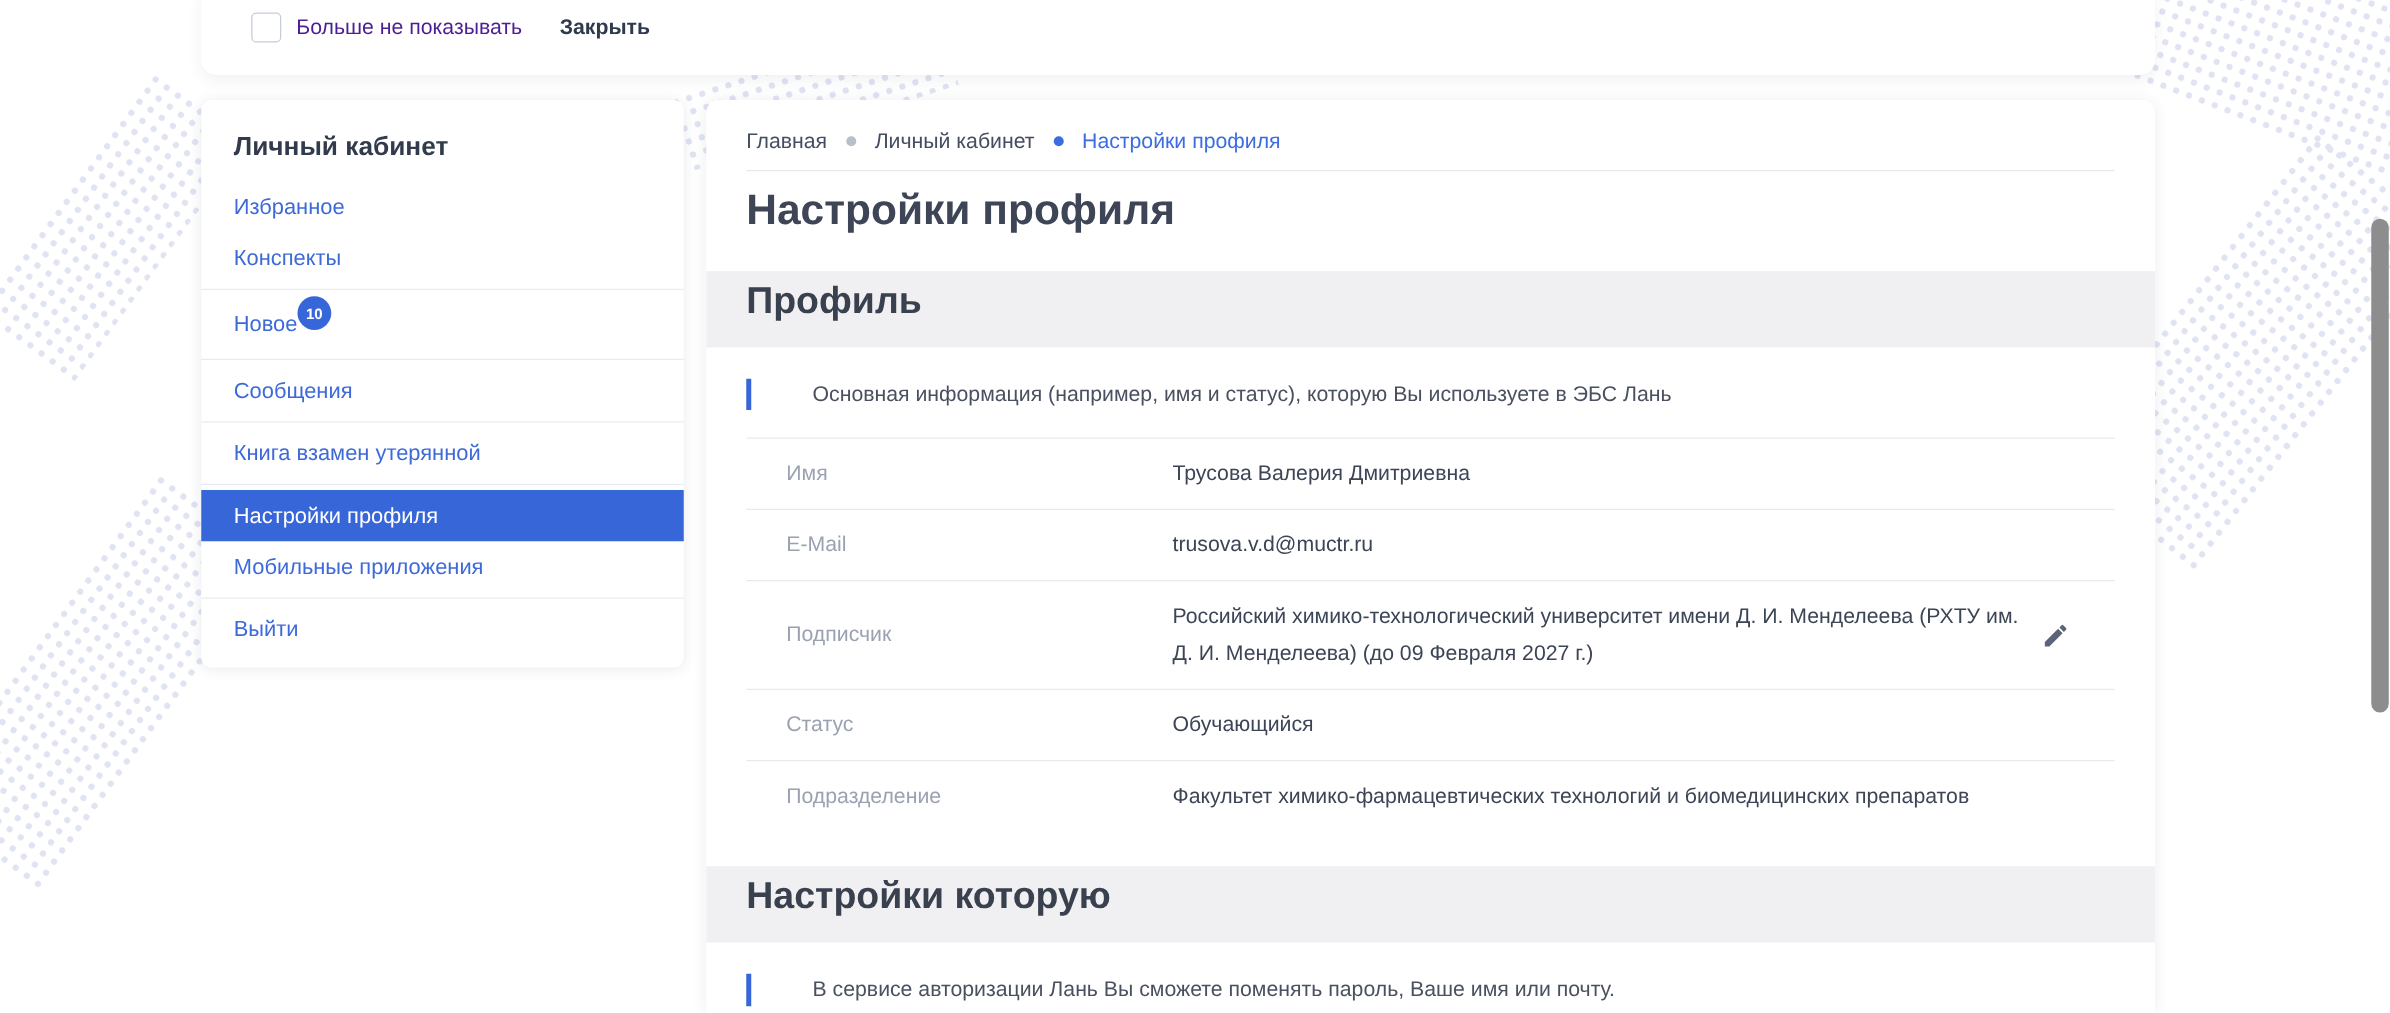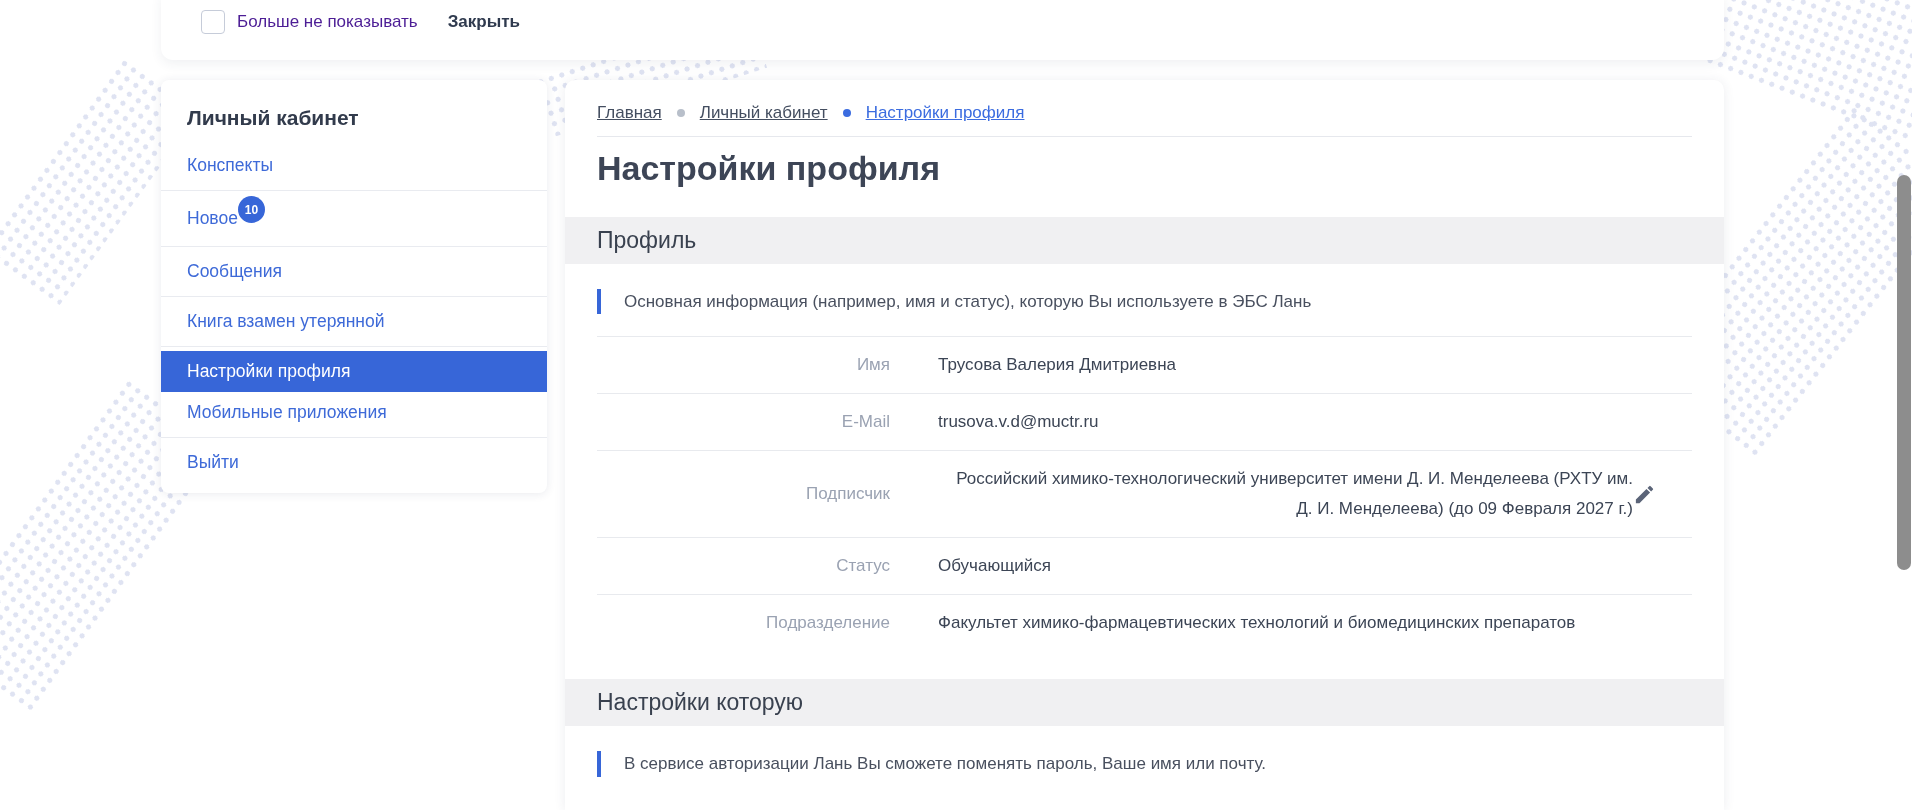--- a/index.html
+++ b/index.html
@@ -38,34 +38,34 @@
   .sb-div{height:1px;background:#e9ebf0;margin:4px 0;}
   .badge{display:inline-flex;align-items:center;justify-content:center;
          width:27px;height:27px;border-radius:50%;background:#3766d8;color:#fff;
          font-size:12px;font-weight:700;transform:translateY(-9px);text-align:center;}
 
   
   .main-card{position:absolute;z-index:1;left:565px;top:80px;width:1159px;height:730px;
              background:#fff;border-radius:10px 10px 0 0;
              box-shadow:0 1px 12px rgba(40,50,90,.09);overflow:hidden;box-sizing:border-box;}
   .bc{padding:23px 32px 0;font-size:17px;color:#444e60;display:flex;align-items:center;}
-  .bc-item{cursor:pointer;text-decoration:underline;}
+  .bc-item{cursor:pointer;}
   .bc-item.current{color:#3b6ce0;cursor:default;}
   .bc-dot{width:8px;height:8px;border-radius:50%;background:#b8bfca;margin:0 15px;flex-shrink:0;}
   .bc-dot.blue{background:#3b6ce0;}
   .bc-rule{height:1px;background:#e6e8ed;margin:13px 32px 0;}
   .page-title{margin:10px 32px 0;font-size:34px;line-height:42px;font-weight:700;color:#3d4556;}
-  .band{margin-top:28px;height:47px;line-height:47px;background:#f0f0f2;
-        padding:0 32px;font-size:23px;font-weight:400;color:#39414f;}
+  .band{margin-top:28px;height:61px;line-height:47px;background:#f0f0f2;
+        padding:0 32px;font-size:30px;font-weight:700;color:#39414f;}
   .note{display:flex;align-items:center;margin:25px 32px 0;padding-bottom:22px;min-height:48px;
-        box-sizing:border-box;}
+        box-sizing:border-box;gap:26px;}
   .note.with-rule{border-bottom:1px solid #e8eaee;}
   .note .bar{width:4px;align-self:stretch;background:#3766d8;flex-shrink:0;}
   .note p{margin:0 0 0 23px;font-size:17px;color:#49505f;}
-  .rows{margin:0 32px;text-align:right;}
+  .rows{margin:0 32px;}
   .frow{display:flex;align-items:center;min-height:56px;padding:13px 0 13px 32px;
         box-sizing:border-box;}
   .frow + .frow{border-top:1px solid #e8eaee;}
   .flabel{width:261px;flex-shrink:0;font-size:17px;color:#9aa2b2;}
   .fvalue{flex:0 1 auto;max-width:745px;font-size:17px;line-height:30px;color:#3c4555;margin-left:48px;}
   .edit-btn{margin-left:auto;margin-right:36px;border:0;background:none;padding:0;
             cursor:pointer;display:flex;align-items:center;}
   .edit-btn svg{width:23px;height:23px;fill:#5b6478;}
 
   
@@ -86,20 +86,23 @@
 
   <div class="banner">
     <span class="chkbox"></span>
     <span class="chklabel">Больше не показывать</span>
     <button class="close-btn">Закрыть</button>
   </div>
 
   <aside class="sidebar">
     <div class="sb-title">Личный кабинет</div>
     <nav id="sb-items">
+        <a class="sb-item">
+          <span>Избранное</span>
+        </a>
         <a class="sb-item">
           <span>Конспекты</span>
         </a>
         <div class="sb-div"></div>
         <a class="sb-item">
           <span>Новое</span>
           <span class="badge">10</span>
         </a>
         <div class="sb-div"></div>
         <a class="sb-item">

